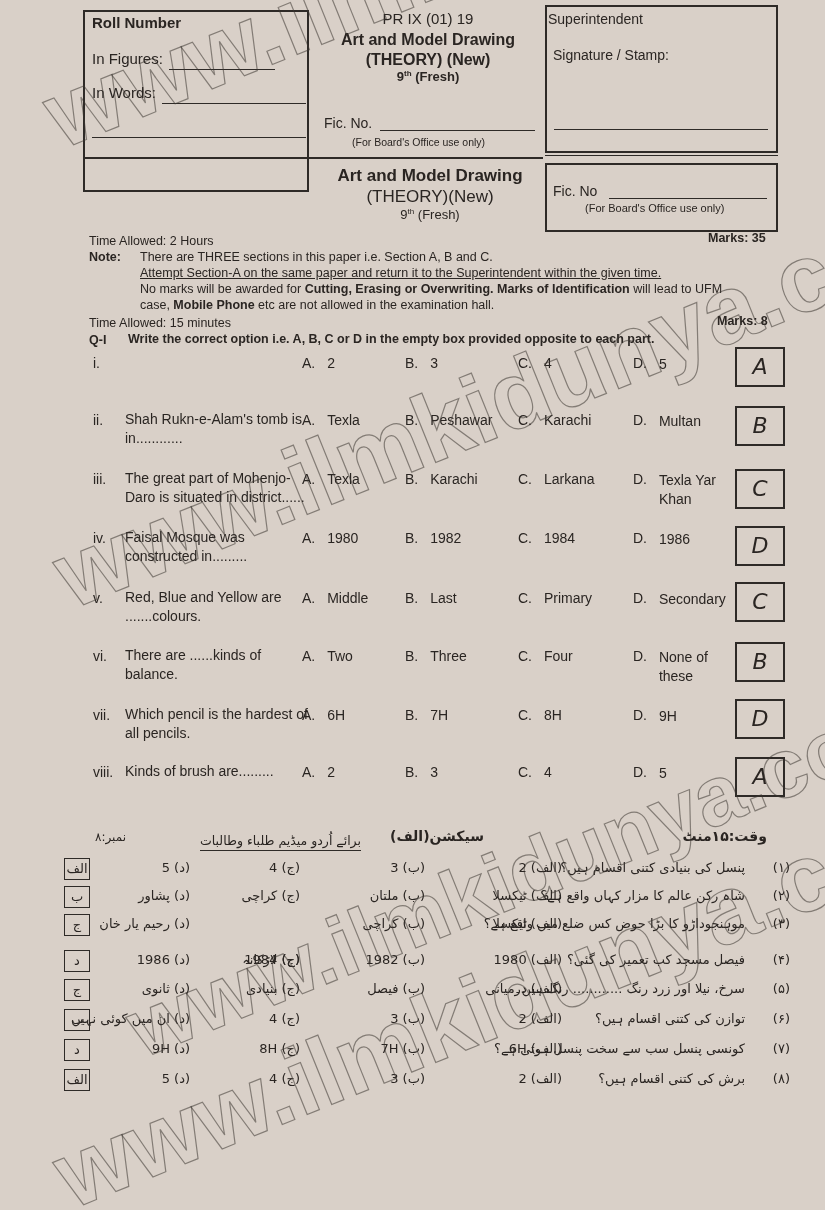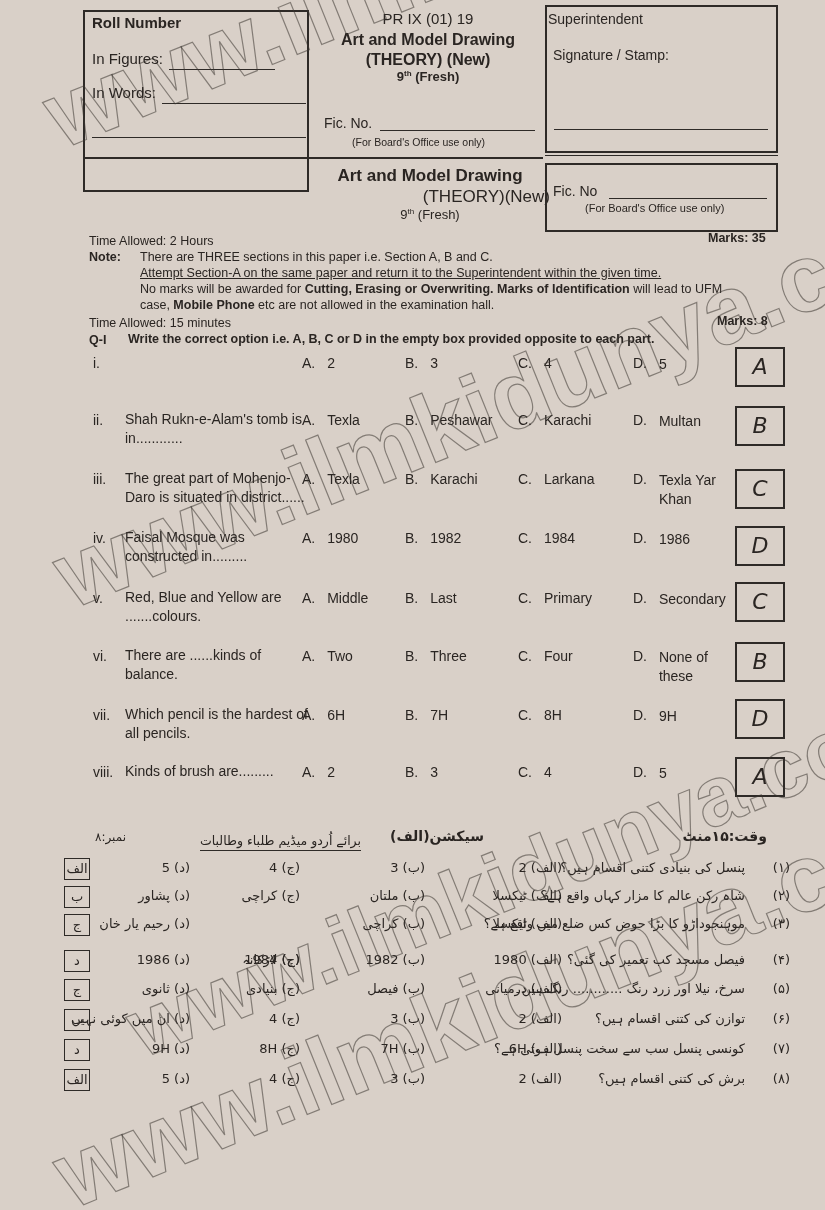--- a/index.html
+++ b/index.html
@@ -51,21 +51,21 @@
   <div class="abs" style="left:1px; top:4px; font-size:14px;">Superintendent</div>
   <div class="abs" style="left:6px; top:40px; font-size:14px;">Signature / Stamp:</div>
   <div class="hr" style="left:7px; top:122px; width:214px;"></div>
 </div>
 
 <div class="hr" style="left:83px; top:157px; width:460px; border-top-width:2.5px;"></div>
 <div class="hr" style="left:545px; top:155px; width:233px;"></div>
 
 <div class="abs center" style="left:310px; top:166px; width:240px;">
   <div class="b" style="font-size:17px;">Art and Model Drawing</div>
-  <div style="font-size:17px; margin-top:1px;text-align:right;">(THEORY)(New)</div>
+  <div style="font-size:17px; margin-top:1px;">(THEORY)(New)</div>
   <div style="font-size:13px; margin-top:0px;"><span>9</span><sup style="font-size:8px;">th</sup><span> (Fresh)</span></div>
 </div>
 <div class="box" style="left:545px; top:163px; width:233px; height:69px;">
   <div class="abs" style="left:6px; top:18px; font-size:14px;">Fic. No</div>
   <div class="hr" style="left:62px; top:33px; width:158px;"></div>
   <div class="abs" style="left:38px; top:37px; font-size:11px;">(For Board's Office use only)</div>
 </div>
 
 <div class="abs" style="left:89px; top:234px; font-size:12.5px;">Time Allowed: 2 Hours</div>
 <div class="abs b" style="left:708px; top:231px; font-size:12.5px;">Marks: 35</div>

